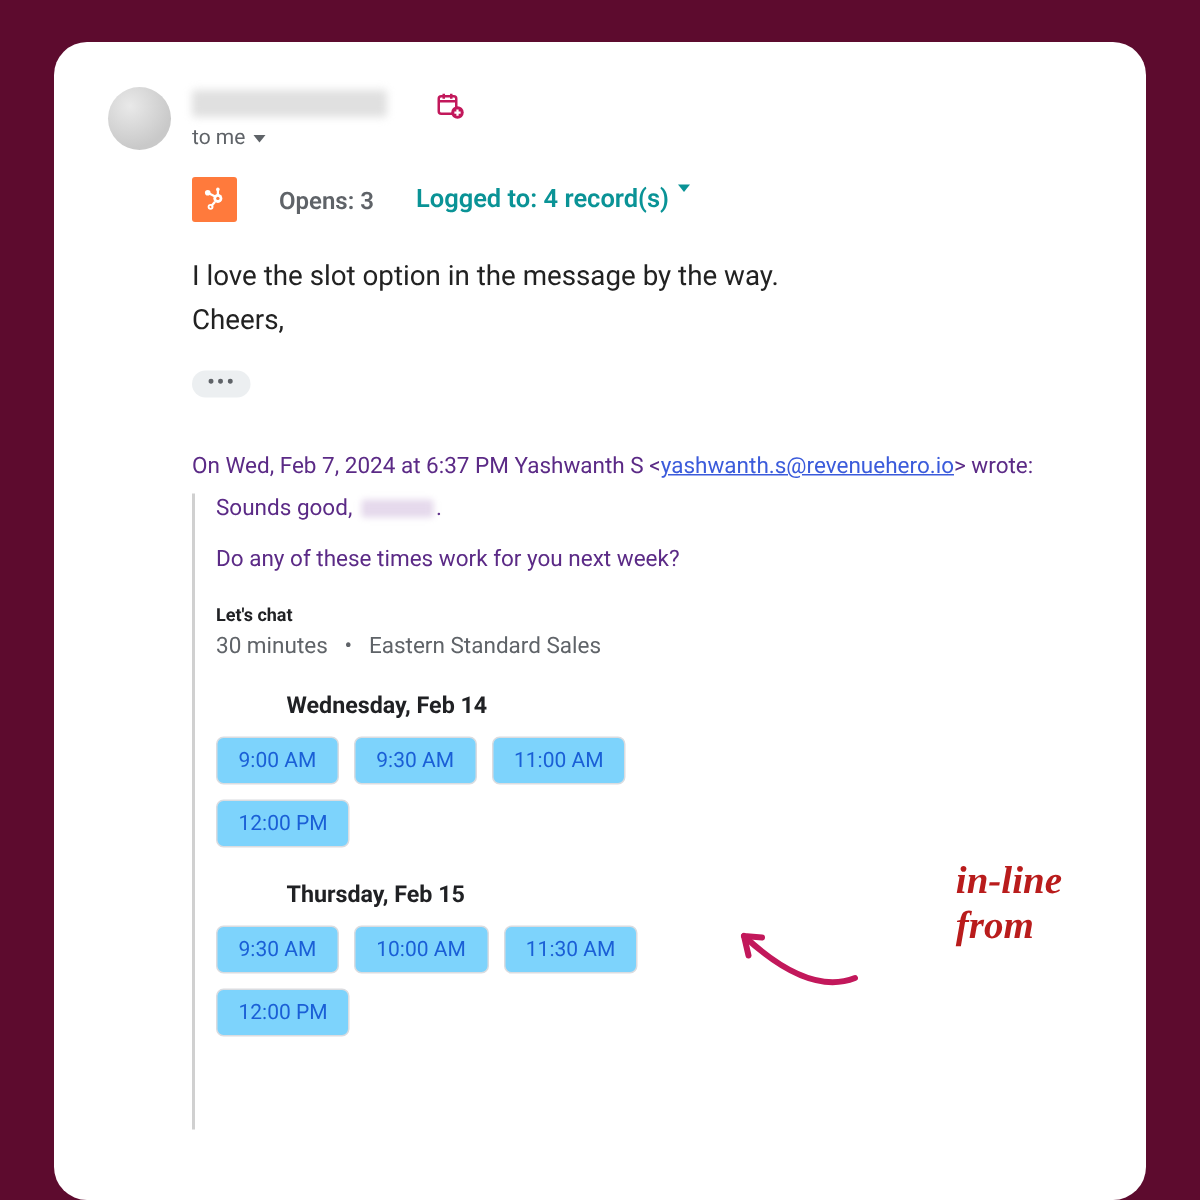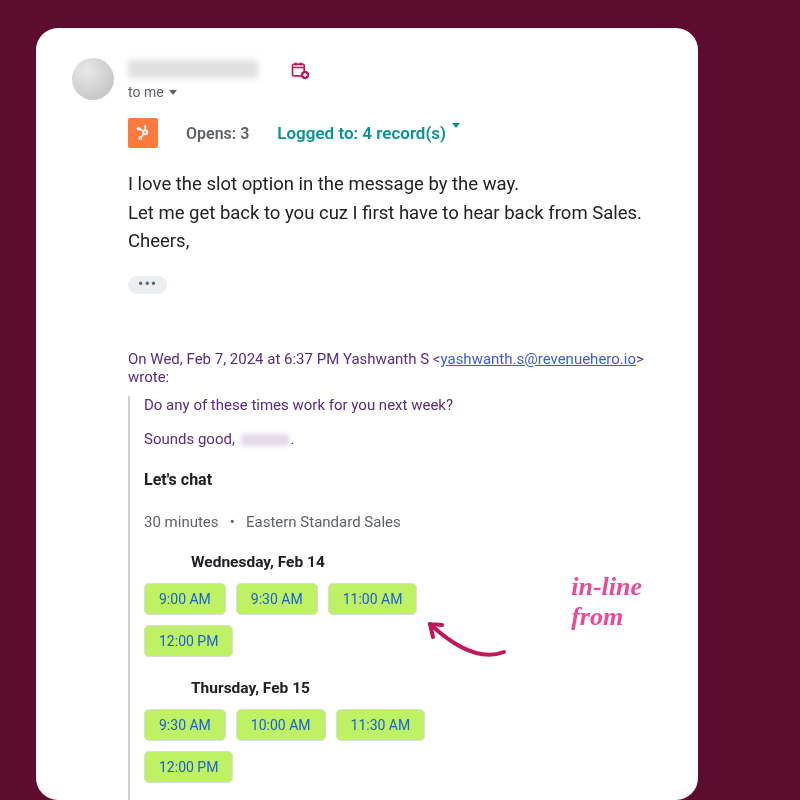--- a/index.html
+++ b/index.html
@@ -7,21 +7,21 @@
   body {
     background: #5d0b2e;
     font-family: -apple-system, BlinkMacSystemFont, "Segoe UI", Roboto, Arial, sans-serif;
     overflow: hidden;
     position: relative;
   }
   .card {
     position: absolute;
     left: 36px;
     top: 28px;
-    width: 662px;
+    width: 728px;
     height: 772px;
     background: #fff;
     border-radius: 22px;
     padding: 30px 36px 0 36px;
     overflow: hidden;
   }
 
   
   .header-row {
     display: flex;
@@ -113,21 +113,20 @@
     margin-bottom: 36px;
     cursor: pointer;
   }
 
   
   .quoted-header {
     margin-left: 56px;
     font-size: 15px;
     color: #5b2a86;
     margin-bottom: 10px;
-    margin-top: 20px;
   }
   .quoted-header a { color: #3b5bdb; text-decoration: underline; }
   .quote-block {
     margin-left: 56px;
     border-left: 2px solid #d0d0d0;
     padding-left: 14px;
     padding-bottom: 40px;
   }
   .quote-line {
     font-size: 15px;
@@ -141,24 +140,24 @@
     filter: blur(2px);
     border-radius: 2px;
     vertical-align: middle;
     margin: 0 2px;
   }
 
   .widget {
     padding-top: 6px;
   }
   .widget-title {
-    font-size: 16px;
+    font-size: 12px;
     font-weight: 700;
     color: #202124;
-    margin-bottom: 24px;
+    margin-bottom: 4px;
   }
   .widget-meta {
     font-size: 15px;
     color: #5f6368;
     margin-bottom: 22px;
   }
   .day-label {
     font-size: 15.5px;
     font-weight: 700;
     color: #202124;
@@ -171,30 +170,30 @@
     gap: 10px;
     margin-bottom: 22px;
     max-width: 360px;
   }
   .slot {
     border: 1px solid #dadce0;
     border-radius: 5px;
     padding: 7px 14px;
     font-size: 14px;
     color: #1a5fd6;
-    background: #bef264;
+    background: #7dd3fc;
     cursor: pointer;
   }
 
   
   .annotation {
     position: absolute;
     right: 56px;
     top: 544px;
-    color: #ec4899;
+    color: #b91c1c;
     font-family: "Comic Sans MS", "Segoe Script", cursive;
     font-size: 26px;
     font-style: italic;
     font-weight: 600;
     line-height: 1.15;
     text-align: left;
   }
   .arrow {
     position: absolute;
     right: 190px;
@@ -255,35 +254,34 @@
     </div>
     <span class="opens">Opens: 3</span>
     <span class="logged">
       <span>Logged to: 4 record(s)</span>
       <span class="caret-down teal"></span>
     </span>
   </div>
 
   <div class="body-text">
     <div>I love the slot option in the message by the way.</div>
-    <div>Let me get back to you cuz I first have to hear back from Sales.</div>
     <div>Cheers,</div>
   </div>
 
   <div class="ellipsis-chip">•••</div>
 
   <div class="quoted-header">
     <span>On Wed, Feb 7, 2024 at 6:37 PM Yashwanth S &lt;</span><a href="#">yashwanth.s@revenuehero.io</a><span>&gt; wrote:</span>
   </div>
 
   <div class="quote-block">
-    <div class="quote-line">Do any of these times work for you next week?</div>
     <div class="quote-line">
       <span>Sounds good, </span><span class="redacted-inline"></span><span>.</span>
     </div>
+    <div class="quote-line">Do any of these times work for you next week?</div>
 
     <div class="widget">
       <div class="widget-title">Let's chat</div>
       <div class="widget-meta">
         <span>30 minutes</span>
         &nbsp;&nbsp;<span>•</span>&nbsp;&nbsp;
         <span>Eastern Standard Sales</span>
       </div>
 
       <div>

